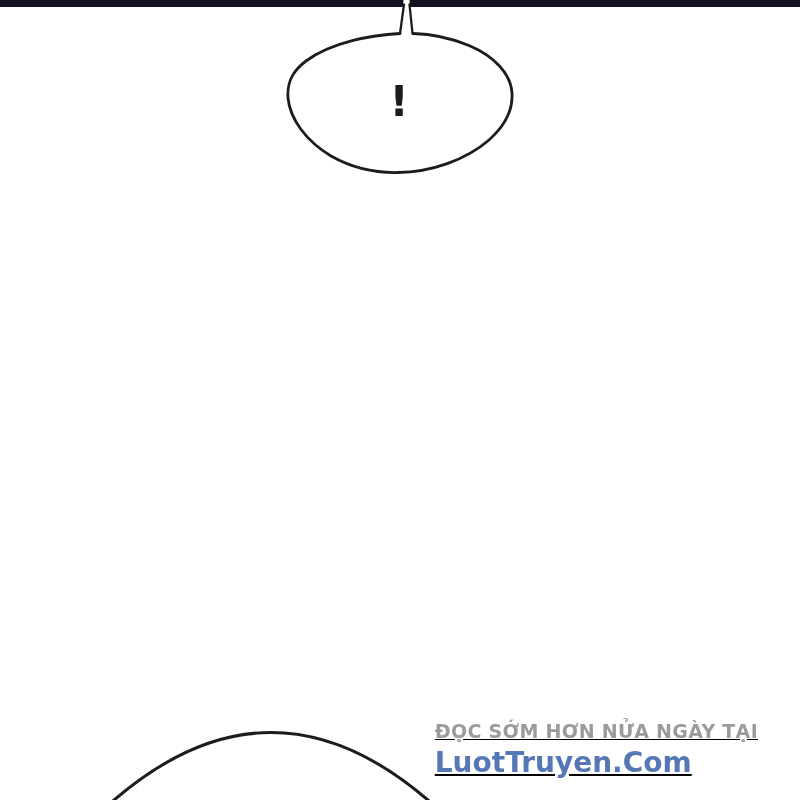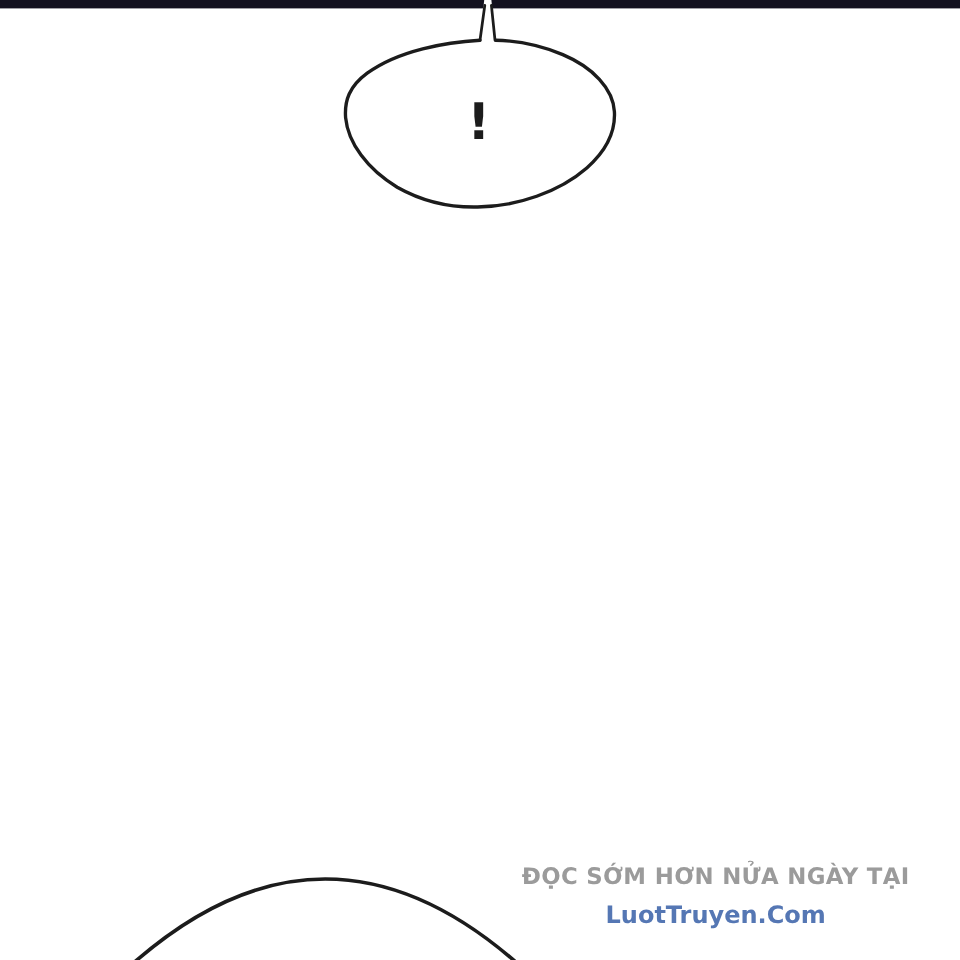--- a/index.html
+++ b/index.html
@@ -56,32 +56,33 @@
     justify-content: center;
     font-size: 42px;
     font-weight: bold;
     color: var(--ink);
     letter-spacing: 0;
     user-select: none;
   }
   .watermark {
     position: absolute;
     right: 42px; top: 718px;
-    text-align: center;
+    text-align: left;
     white-space: nowrap;
+    text-decoration: underline;
   }
   .watermark .tagline {
     font-size: 19px;
     font-weight: bold;
     line-height: 27px;
     letter-spacing: 0.3px;
     color: var(--tagline);
   }
   .watermark .site {
-    font-size: 20px;
+    font-size: 28px;
     font-weight: bold;
     line-height: 31px;
     margin-top: 2px;
     color: var(--site-link);
   }
 </style>
 </head>
 <body>
 
 <div class="page">

